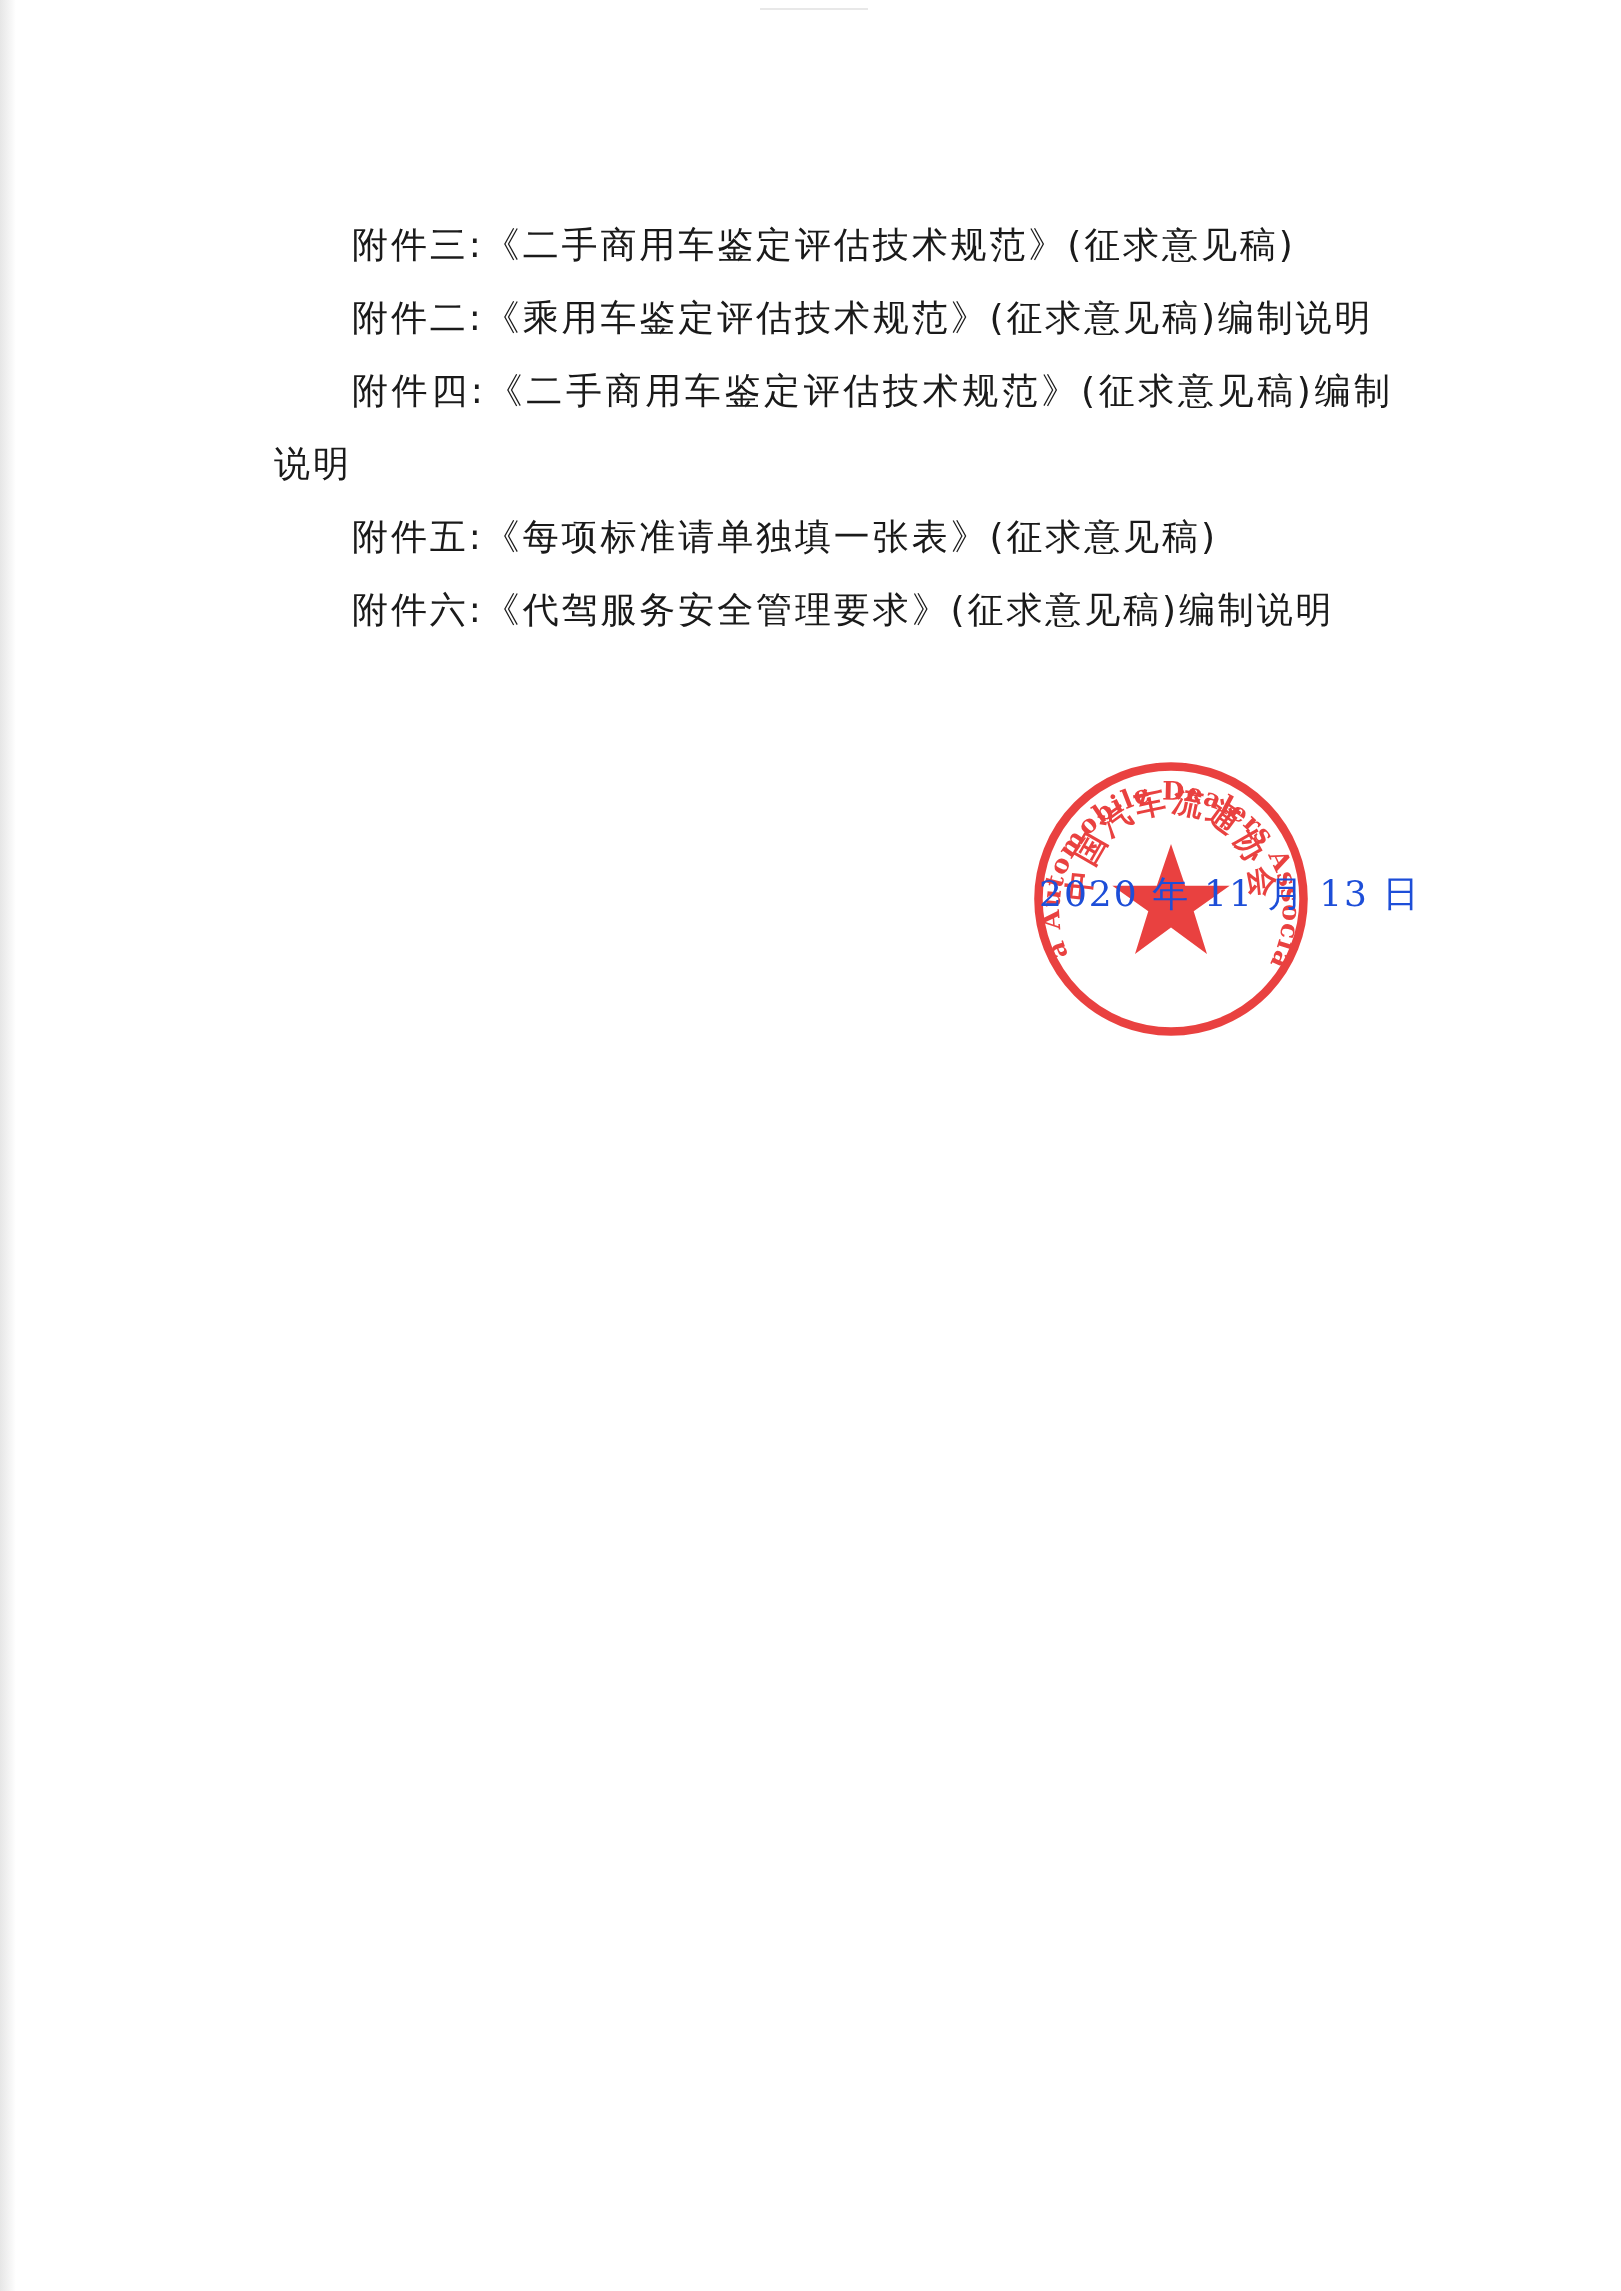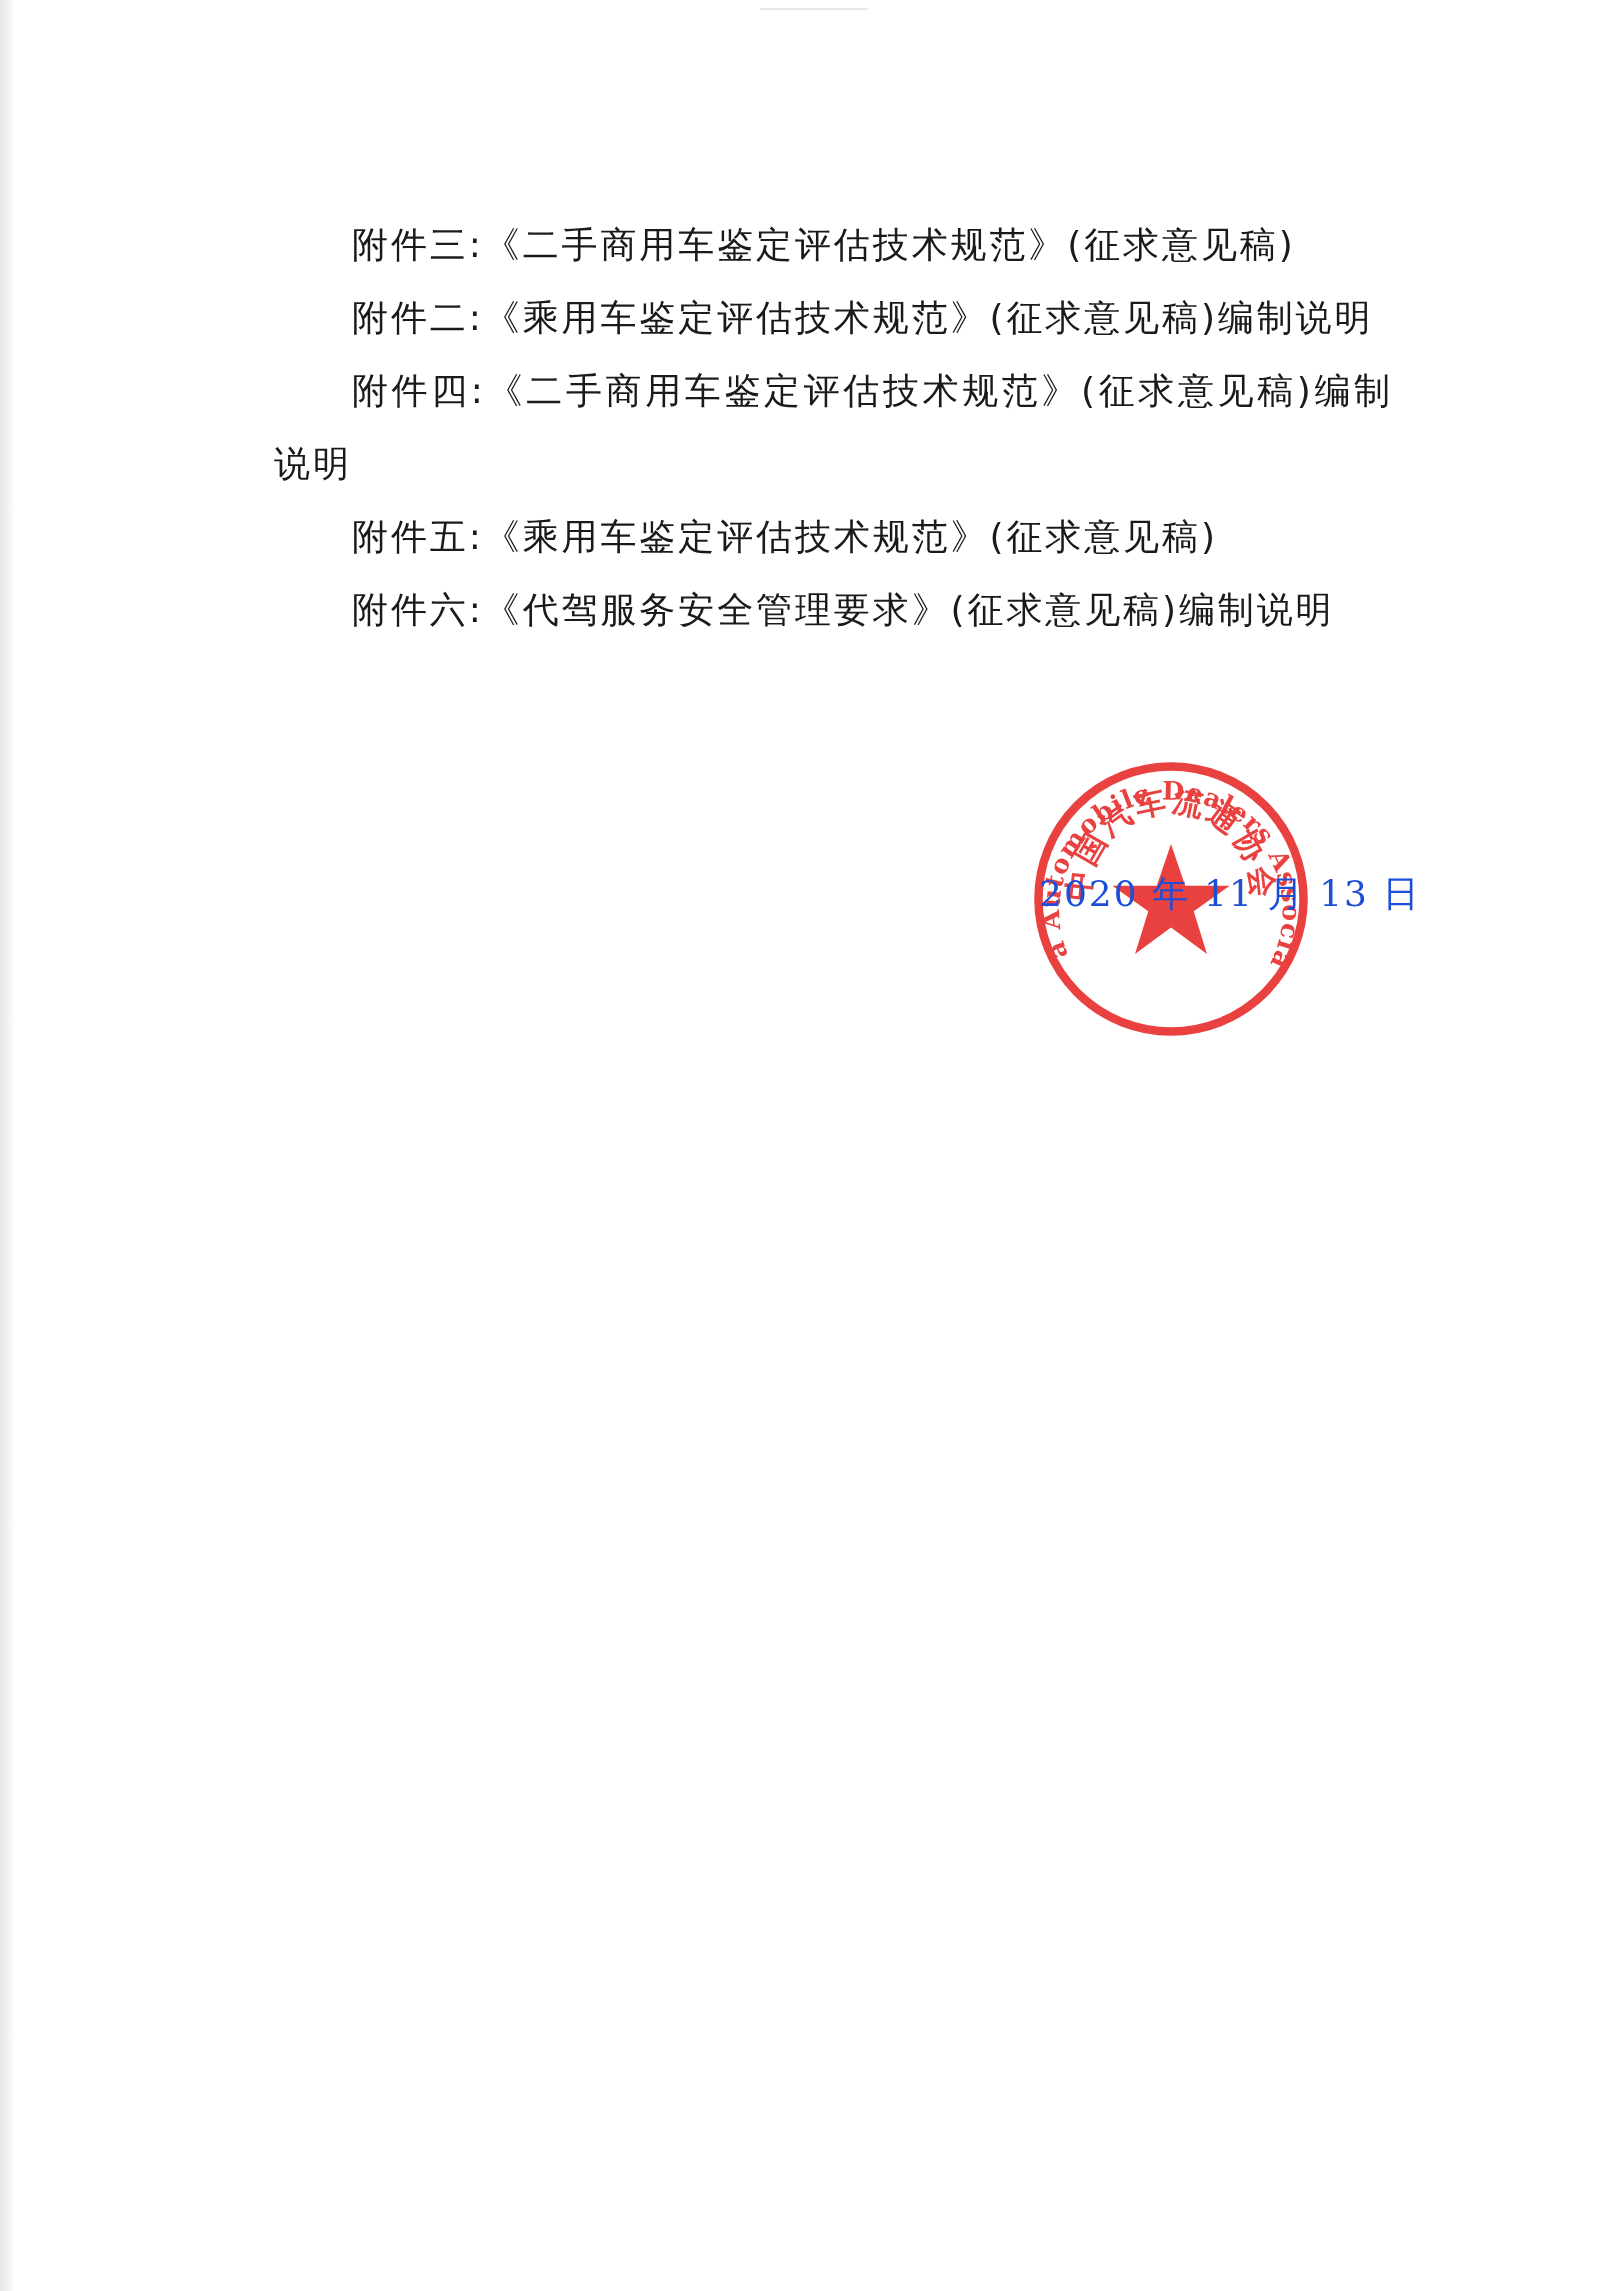--- a/index.html
+++ b/index.html
@@ -70,21 +70,21 @@
 </head>
 <body>
 
 <div class="scan-edge"></div>
 <div class="header-mark"></div>
 
 <div class="content">
   <p class="para"><span>附件三:</span><span>《二手商用车鉴定评估技术规范》(征求意见稿)</span></p>
   <p class="para"><span>附件二:</span><span>《乘用车鉴定评估技术规范》(征求意见稿)编制说明</span></p>
   <p class="para"><span>附件四:</span><span>《二手商用车鉴定评估技术规范》(征求意见稿)编制说明</span></p>
-  <p class="para"><span>附件五:</span><span>《乘用车鉴定评估技术规范》(征求意见稿)</span></p>
+  <p class="para"><span>附件五:</span><span>《每项标准请单独填一张表》(征求意见稿)</span></p>
   <p class="para"><span>附件六:</span><span>《代驾服务安全管理要求》(征求意见稿)编制说明</span></p>
 </div>
 
 <svg class="seal" viewBox="0 0 300 300" xmlns="http://www.w3.org/2000/svg">
   <defs>
     <path id="seal-arc-outer" d="M 44,215 A 118,118 0 1,1 256,215"></path>
     <path id="seal-arc-inner" d="M 72,180 A 86,86 0 1,1 228,180"></path>
   </defs>
   <circle cx="150" cy="150" r="140" fill="none" stroke="#e8312f" stroke-width="9"></circle>
   <text font-family="DejaVu Serif, Liberation Serif, serif" font-weight="bold" font-size="27" fill="#e8312f" letter-spacing="1">

